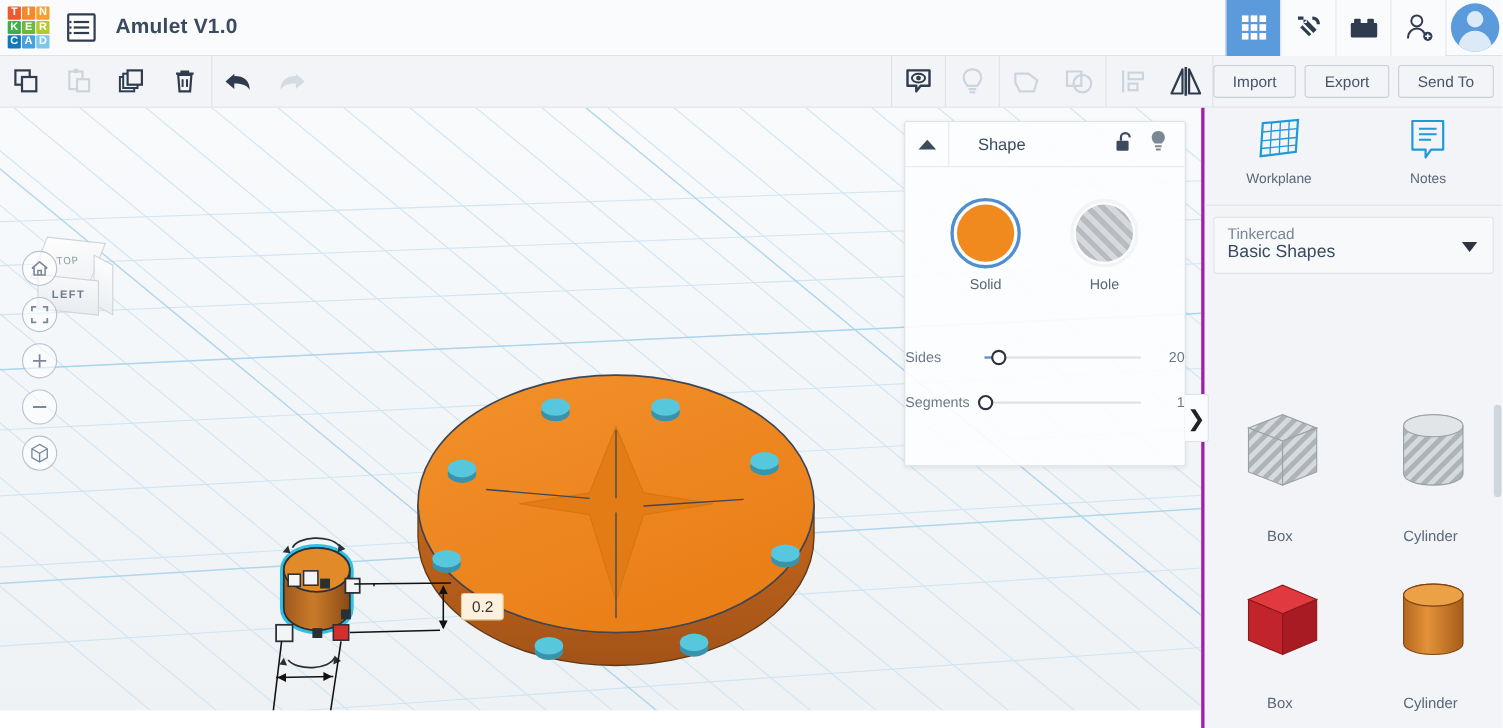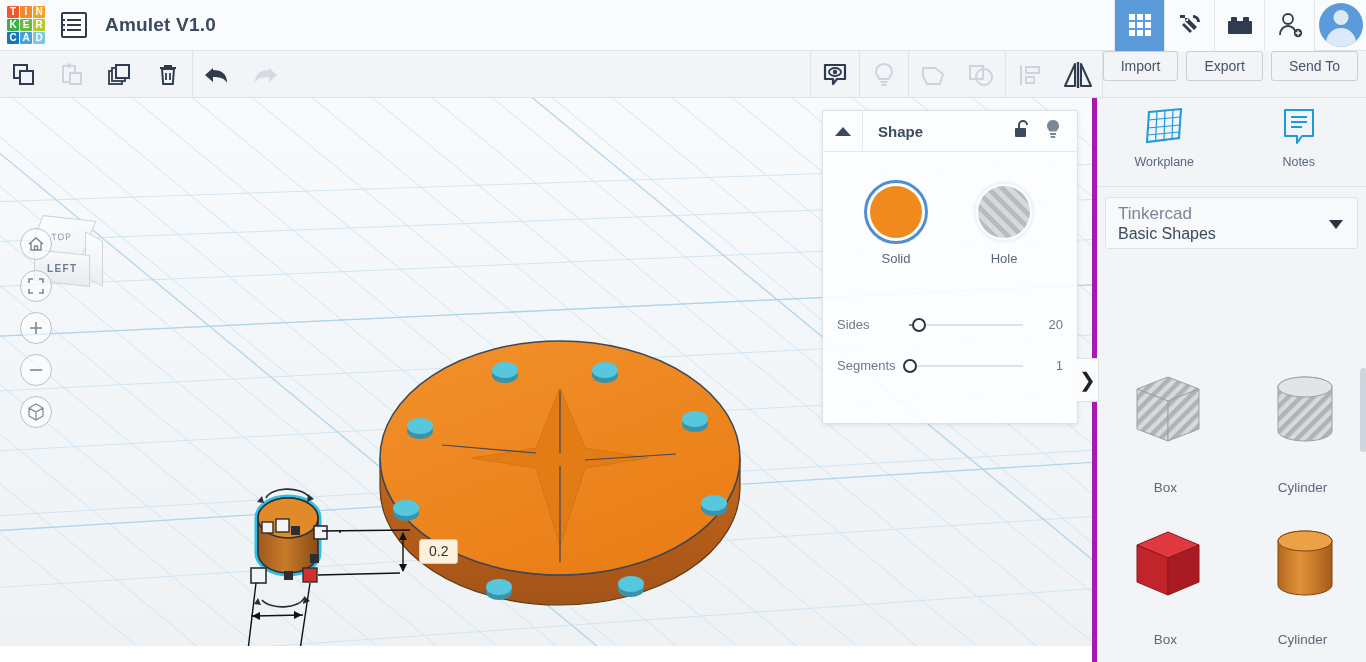--- a/index.html
+++ b/index.html
@@ -47,21 +47,21 @@
   }
   .avatar::before { content:''; position:absolute; left:50%; top:7px; transform:translateX(-50%);
     width:15px; height:15px; border-radius:50%; background:#dce9f7; }
   .avatar::after { content:''; position:absolute; left:50%; top:25px; transform:translateX(-50%);
     width:30px; height:26px; border-radius:15px 15px 0 0; background:#dce9f7; }
 
   
   .toolbar {
     position:absolute; left:0; top:51px; width:1366px; height:47px;
     background: #f2f4f7; border-bottom: 1px solid #dfe3e8;
-    display:flex; align-items:flex-start;
+    display:flex; align-items:center;
   }
   .tb-ic { width:48px; height:47px; display:flex; align-items:center; justify-content:center; cursor:pointer;}
   .tb-sep { width:1px; height:47px; background:#dfe3e8; }
   .tb-spacer { flex: 1; }
   .txtbtn {
     height: 30px; padding: 0 17px; margin-right: 8px; display:flex; align-items:center;
     background:#f2f4f7; border:1px solid #c8cfd8; border-radius:3px;
     color:#46546a; font-size:14px; cursor:pointer;
   }
   .txtbtn:first-of-type { margin-left: 6px; }
@@ -120,63 +120,63 @@
 
   
   .shapepanel {
     position:absolute; left:822px; top:110px; width:256px; height:314px;
     background: rgba(252,253,254,.93); border:1px solid #dde2e8;
     border-radius:2px; box-shadow: 0 1px 4px rgba(40,50,60,.10); z-index:25;
   }
   .sp-head { height:41px; display:flex; align-items:center; border-bottom:1px solid #e5e9ee; }
   .sp-collapse { width:40px; height:40px; display:flex; align-items:center; justify-content:center;
     border-right:1px solid #e5e9ee; cursor:pointer; }
-  .sp-title { margin-left:15px; font-size:15px; color:#3b4a5f; font-weight:700; }
+  .sp-title { margin-left:26px; font-size:15px; color:#3b4a5f; font-weight:400; }
   .sp-head-icons { margin-left:auto; display:flex; align-items:center; gap:14px; padding-right:16px; }
   .sp-body { padding:20px 0 0 0; }
   .swatchrow { display:flex; justify-content:center; gap:32px; margin-top:14px; }
   .swatchcol { width:76px; text-align:center; cursor:pointer; }
   .sw-solid {
     width:52px; height:52px; border-radius:50%; background:#f08a1e;
     margin:0 auto; outline:3px solid #4f8fd0; outline-offset:3px;
   }
   .sw-hole {
     width:52px; height:52px; border-radius:50%; margin:0 auto;
     background: repeating-linear-gradient(45deg,#b8bcc0 0 5px,#d6d9dc 5px 10px);
     outline:3px solid #f2f4f6; outline-offset:2px;
   }
   .swlabel { margin-top:13px; font-size:13px; color:#5b6778; }
 
-  .sliders { margin-top:38px; padding:0 14px; }
+  .sliders { margin-top:38px; padding:0 0; }
   .sliderrow { display:flex; align-items:center; height:41px; }
   .sl-label { width:72px; font-size:13px; color:#6e7a89; }
   .sl-track { position:relative; flex:1; height:20px; display:flex; align-items:center; }
   .sl-rail { position:absolute; left:0; right:0; height:2px; background:#dde2e7; }
   .sl-fill { position:absolute; left:0; height:2px; background:#5d8ec4; }
   .sl-knob {
     position:absolute; width:14px; height:14px; border-radius:50%;
     background:#fff; border:2px solid #2b3440; transform: translateX(-50%); cursor:pointer;
   }
   .sl-val { width:40px; text-align:right; font-size:13px; color:#6e7a89; }
 
   
   .sidebar {
     position:absolute; left:1092px; top:98px; width:274px; height:564px;
-    background:#f2f4f7; border-left:5px solid #a21caf;
+    background:#f2f4f7; border-left:3px solid #a21caf;
   }
   .sb-tools { display:flex; height:88px; padding-top:8px; }
   .sb-tool { flex:1; display:flex; flex-direction:column; align-items:center; gap:7px; cursor:pointer; }
   .sb-tool-label { font-size:12.5px; color:#5b6778; }
   .sb-divider { height:1px; background:#dfe3e8; }
 
   .dropdown {
     margin:10px 8px 0 8px; height:52px; background:#f7f9fb; border:1px solid #dfe3e8;
     border-radius:3px; padding:6px 12px; position:relative; cursor:pointer;
   }
-  .dd-sub { font-size:17px; color:#7a8696; }
+  .dd-sub { font-size:14px; color:#7a8696; }
   .dd-main { font-size:16px; color:#3b4a5f; margin-top:1px; }
   .dd-caret { position:absolute; right:14px; top:22px; }
 
   .libscroll { position:absolute; left:0; top:256px; width:274px; height:406px; overflow:hidden; }
   .libgrid { display:grid; grid-template-columns: 1fr 1fr; }
   .libcell { height:152px; display:flex; flex-direction:column; align-items:center; justify-content:center;
      gap:24px; cursor:pointer; }
   .libcell .lbl { font-size:13.5px; color:#5b6778; }
   .thumb { width:90px; height:90px; display:flex; align-items:center; justify-content:center; }
   .sbar { position:absolute; right:4px; top:14px; width:7px; height:84px; background:#cfd6dd; border-radius:4px; }

